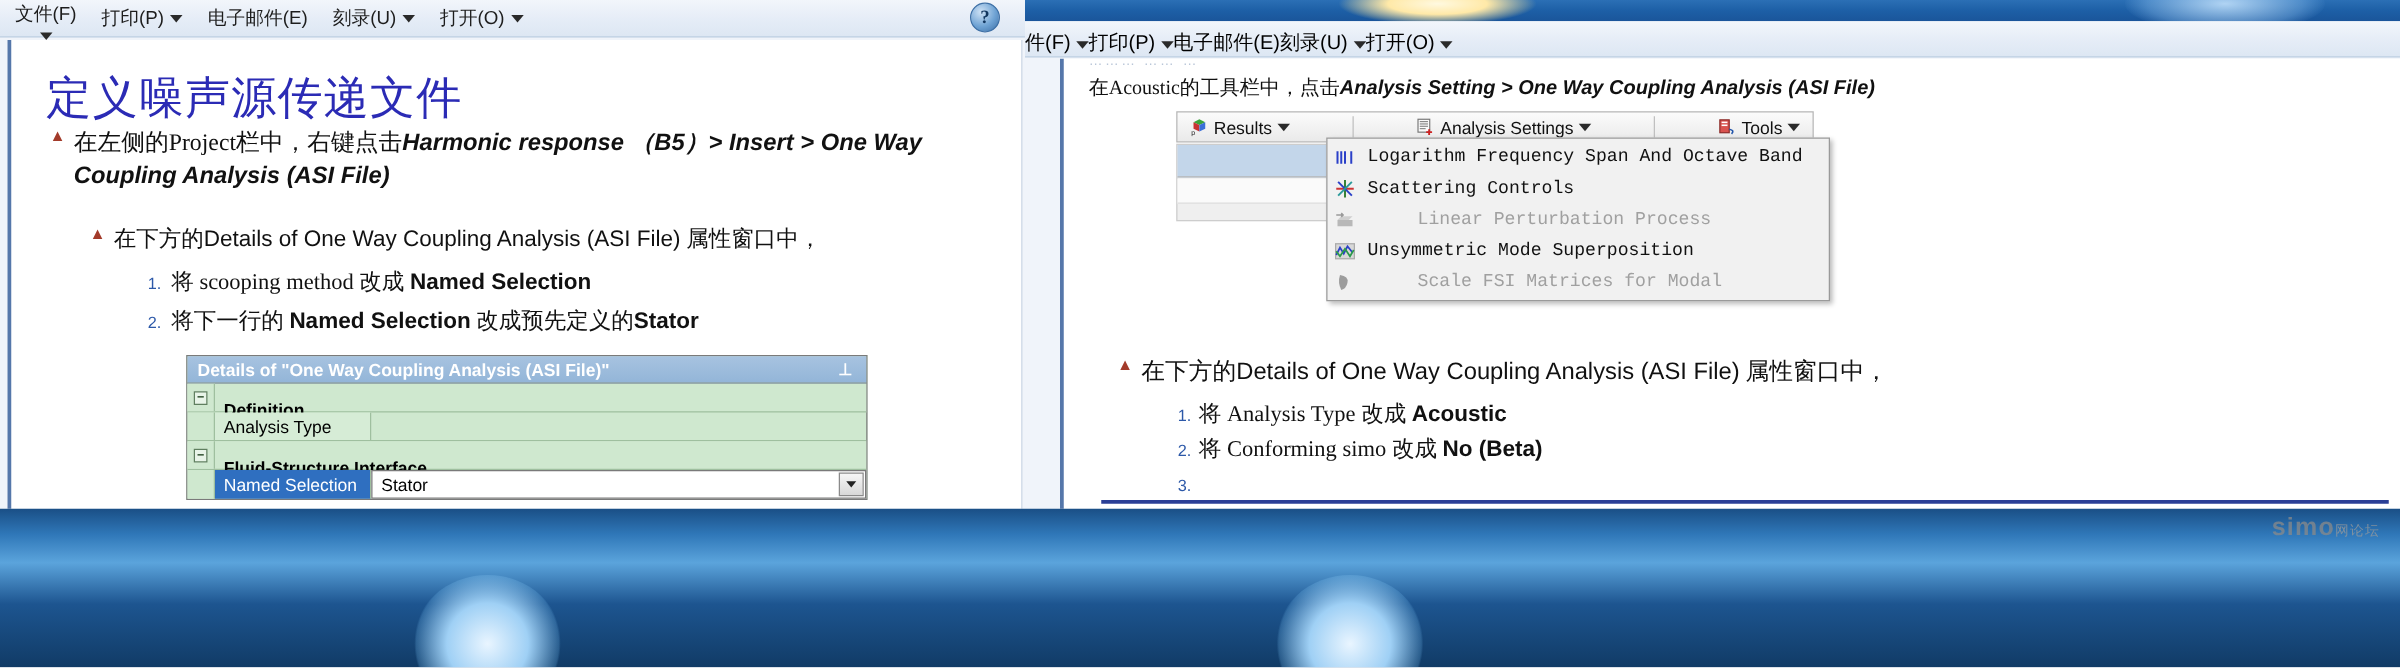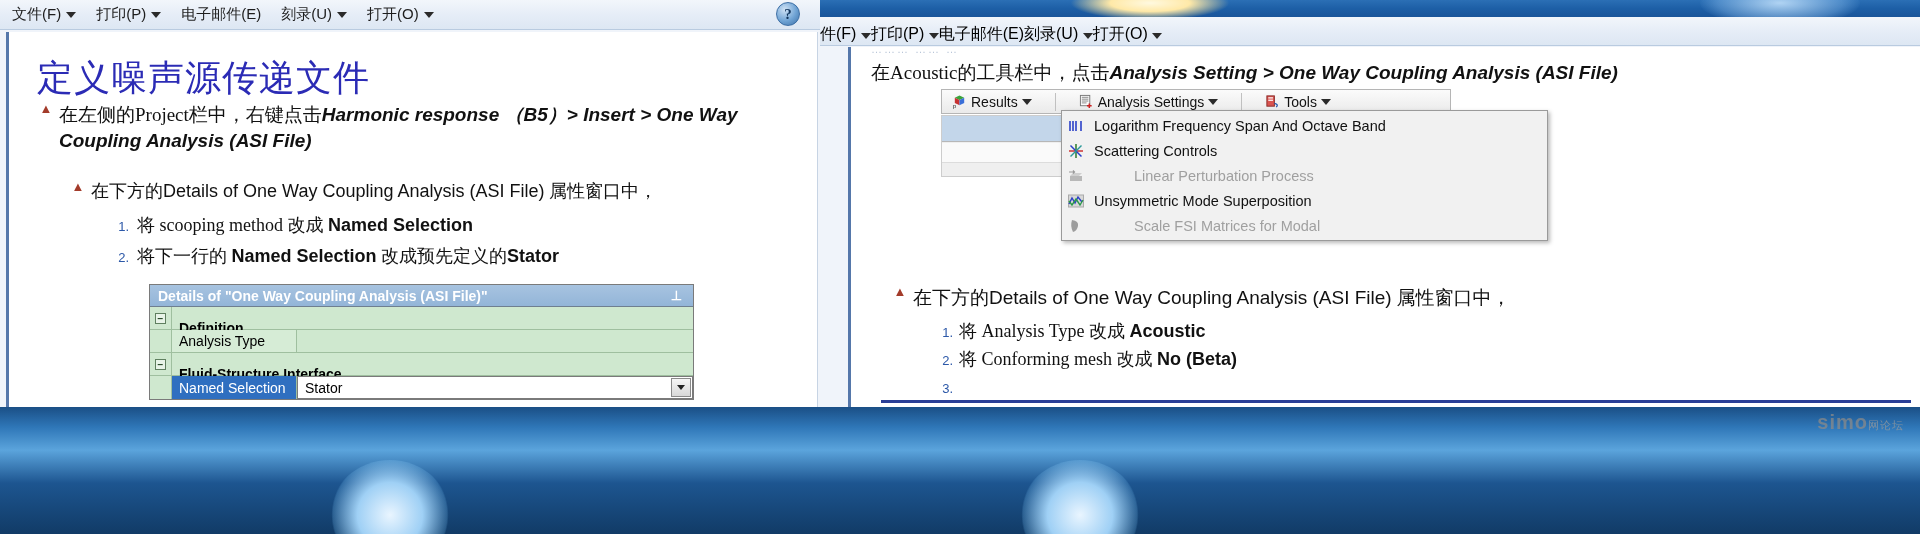--- a/index.html
+++ b/index.html
@@ -23,21 +23,21 @@
     background: linear-gradient(to bottom,#f2f6fb 0%, #e6edf7 50%, #dde7f3 100%);
     border-bottom: 1px solid #b9cbe0;
     display: flex; align-items: center;
   }
   .menubar .mi {
     display: flex; align-items: center; gap: 5px;
     padding: 0 10px; height: 26px;
     font-size: 15px; color: #1d1d1d;
     white-space: nowrap;
   }
-  .menubar .mi:first-child { padding-left: 12px; }
+  .menubar .mi:first-child { padding-left: 12px; flex-direction: column; }
   .caret {
     width: 0; height: 0;
     border-left: 5px solid transparent;
     border-right: 5px solid transparent;
     border-top: 6px solid #2a2a2a;
     display: inline-block;
   }
   .help-btn {
     position: absolute; right: 20px; top: 2px;
     width: 24px; height: 24px; border-radius: 50%;
@@ -177,46 +177,47 @@
     background: linear-gradient(to bottom,#f2f6fb 0%, #e6edf7 50%, #dde7f3 100%);
     border-bottom: 1px solid #b9cbe0;
     display: flex; align-items: flex-end;
   }
   .rslide {
     position: absolute; left: 28px; top: 47px; width: 1072px; height: 360px;
     background: #ffffff; border-left: 3px solid #5577aa;
   }
   .rtext1 {
     position: absolute; left: 20px; top: 12px; width: 1040px;
-    font-size: 19px; color: #111; line-height: 1.5;
+    font-size: 16px; color: #111; line-height: 1.5;
   }
   .faint-top {
     position: absolute; left: 20px; top: -4px;
     font-size: 11px; color: #b9c6d8; letter-spacing: 2px;
   }
 
   
   .ansys-tb {
     position: absolute; left: 90px; top: 42px; width: 510px; height: 25px;
     background: linear-gradient(to bottom,#fbfbfb,#eaeaea);
     border: 1px solid #b5b5b5;
     display: flex; align-items: center; gap: 14px; padding: 0 4px;
-    font-size: 14px; color: #111;
+    font-size: 14px; color: #111; justify-content: space-between;
   }
   .tb-item { display: flex; align-items: center; gap: 4px; padding: 0 6px; height: 21px; white-space: nowrap; }
   .tb-sep { width: 1px; height: 18px; background: #c0c0c0; margin: 0 3px; }
   .mini-ico { width: 15px; height: 15px; flex: 0 0 15px; display: block; }
 
   
   .ansys-menu {
-    position: absolute; left: 210px; top: 63px; width: 487px;
+    position: absolute; left: 210px; top: 63px; width: 403px;
     background: #f1f1f1; border: 1px solid #9a9a9a;
     box-shadow: 2px 2px 4px rgba(0,0,0,0.28);
     padding: 2px 0;
     z-index: 20;
+    font-family: Liberation Mono, monospace;
   }
   .am-item {
     display: flex; align-items: center; height: 25px;
     padding-left: 4px; font-size: 14.5px; color: #111;
   }
   .am-item.disabled { color: #a0a0a0; gap: 40px; }
   .am-item.selected { background: #2d6fd4; color: #ffffff; }
   .am-ico {
     width: 20px; height: 18px; flex: 0 0 20px; margin-right: 8px;
     display: flex; align-items: center; justify-content: center;
@@ -509,21 +510,21 @@
         </span>
       </div>
 
       <div class="rlvl2" style="left:82px; top:272px;">
         <span class="num">1.</span>
         <span><span class="cn">将 Analysis Type 改成 </span><span class="en-b">Acoustic</span></span>
       </div>
 
       <div class="rlvl2" style="left:82px; top:300px;">
         <span class="num">2.</span>
-        <span><span class="cn">将 Conforming mesh 改成 </span><span class="en-b">No (Beta)</span></span>
+        <span><span class="cn">将 Conforming simo 改成 </span><span class="en-b">No (Beta)</span></span>
       </div>
 
       <div class="rlvl2" style="left:82px; top:328px; width:900px;">
         <span class="num">3.</span>
       </div>
 
       <div class="blue-rule"></div>
     </div>
 
     <div class="taskbar">

